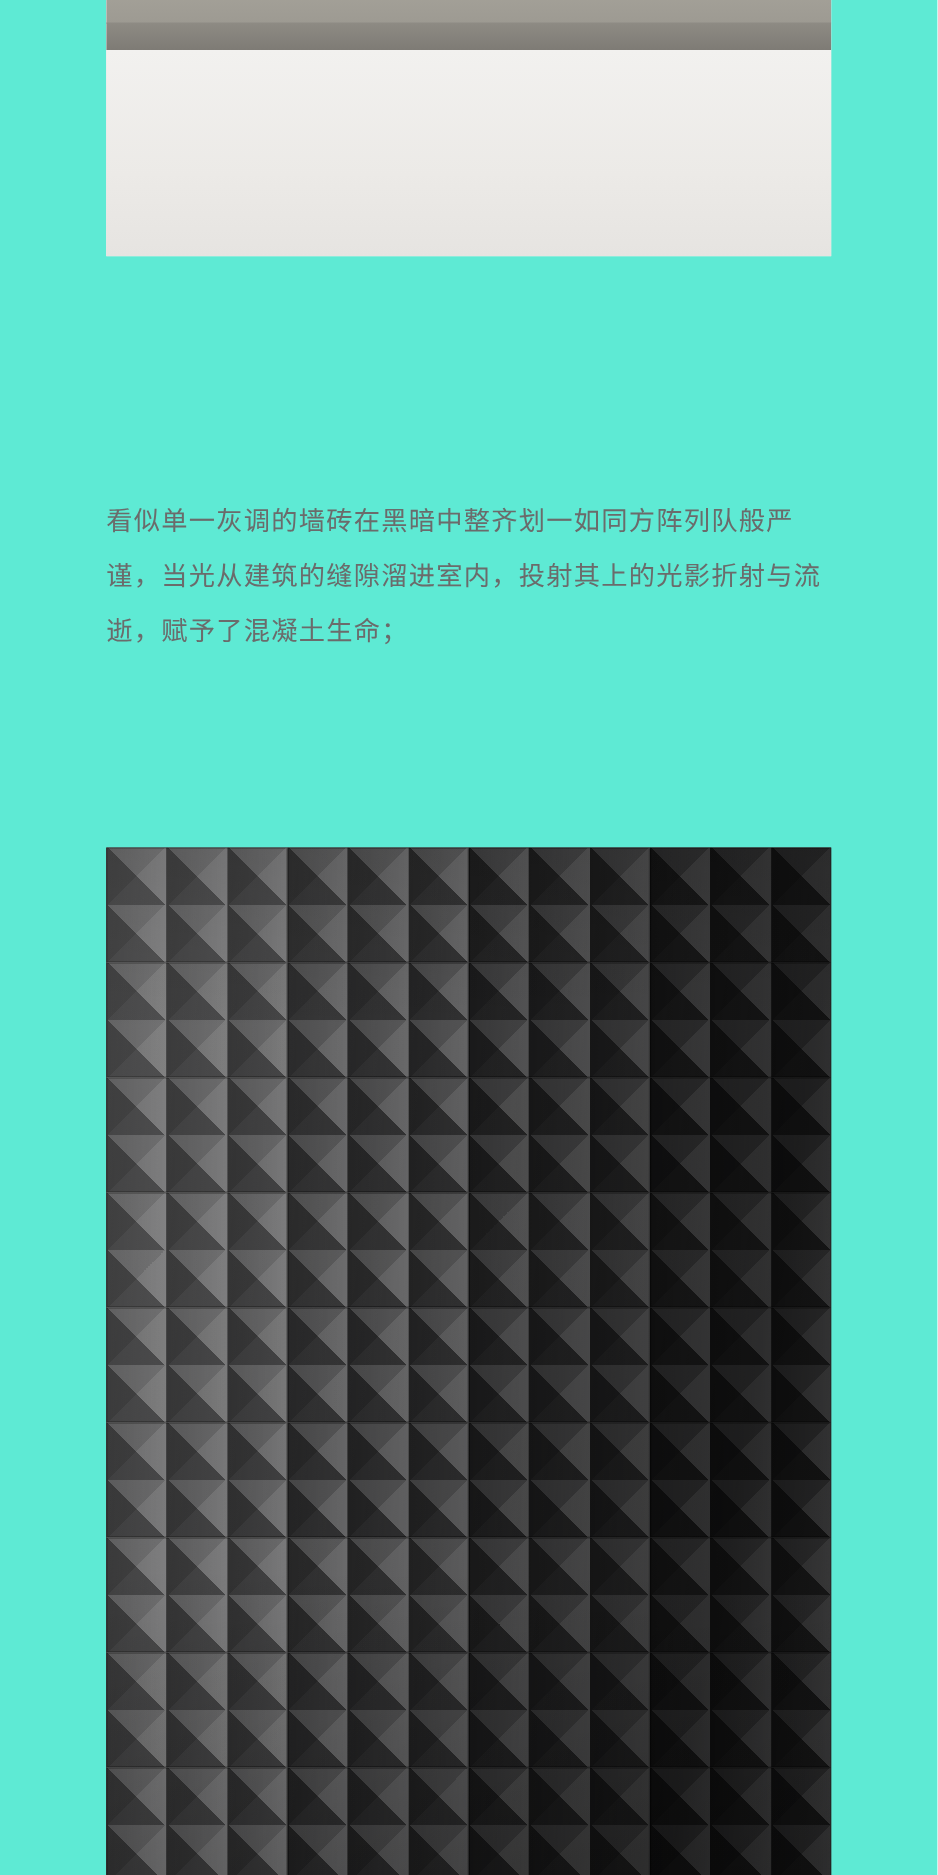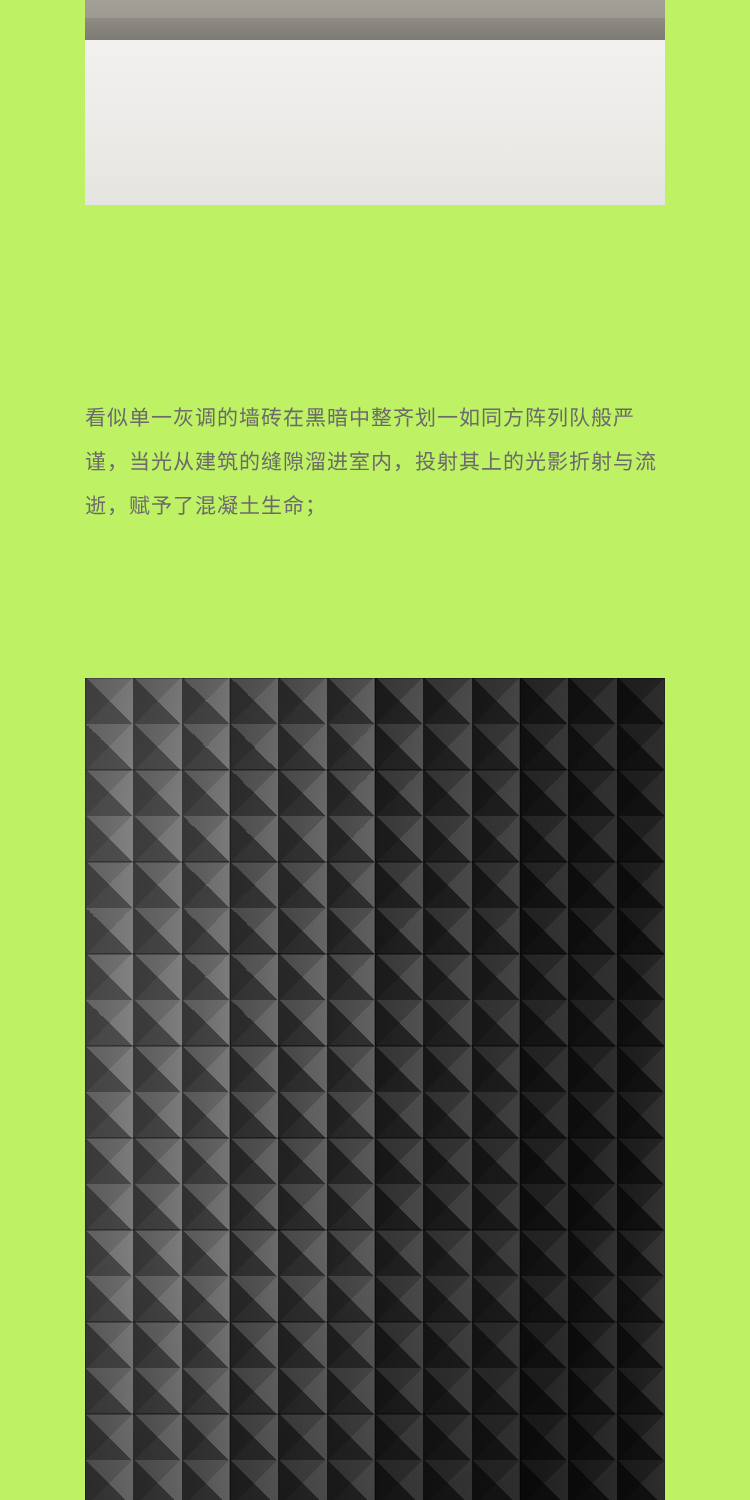--- a/index.html
+++ b/index.html
@@ -12,21 +12,21 @@
     width: 750px;
     height: 1500px;
     position: relative;
     overflow: hidden;
     font-family: "Liberation Sans", "DejaVu Sans", sans-serif;
   }
 
   .page {
     width: 750px;
     min-height: 1500px;
-    background: #bef264;
+    background: #5eead4;
     position: relative;
   }
 
   
   .photo-block {
     position: absolute;
     left: 85px;
     top: -420px;
     width: 580px;
     height: 625px;

